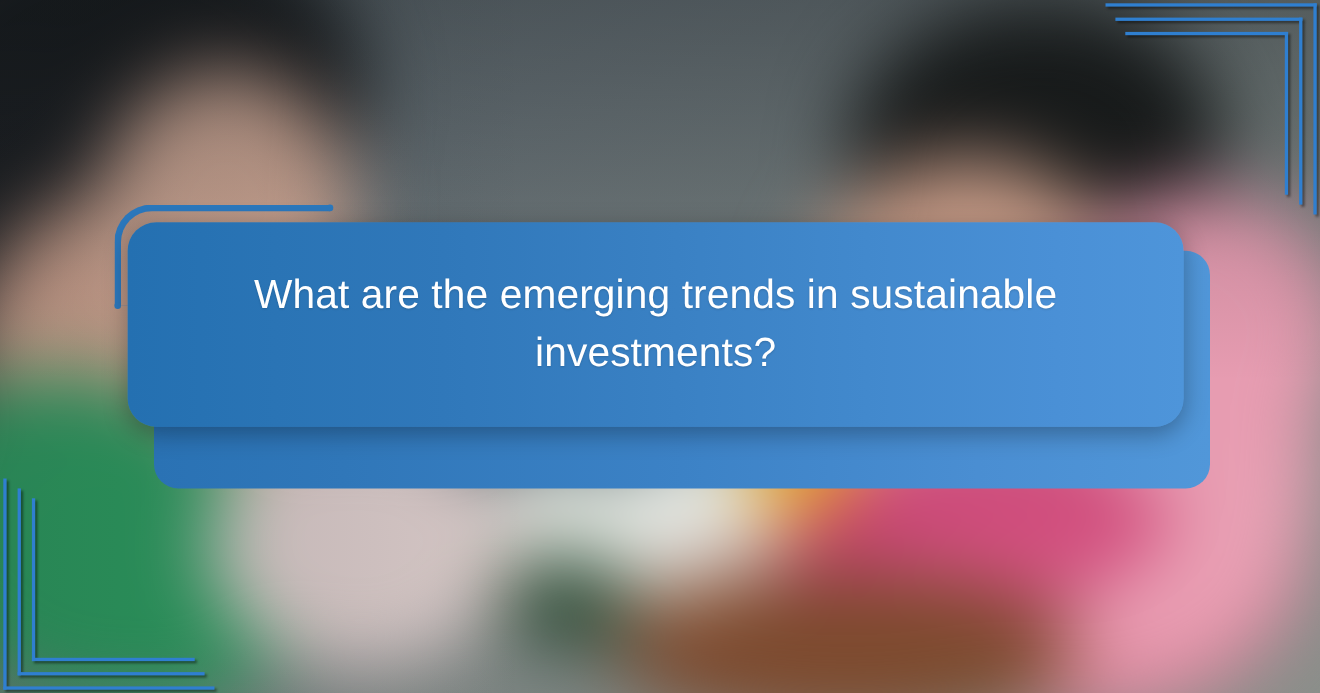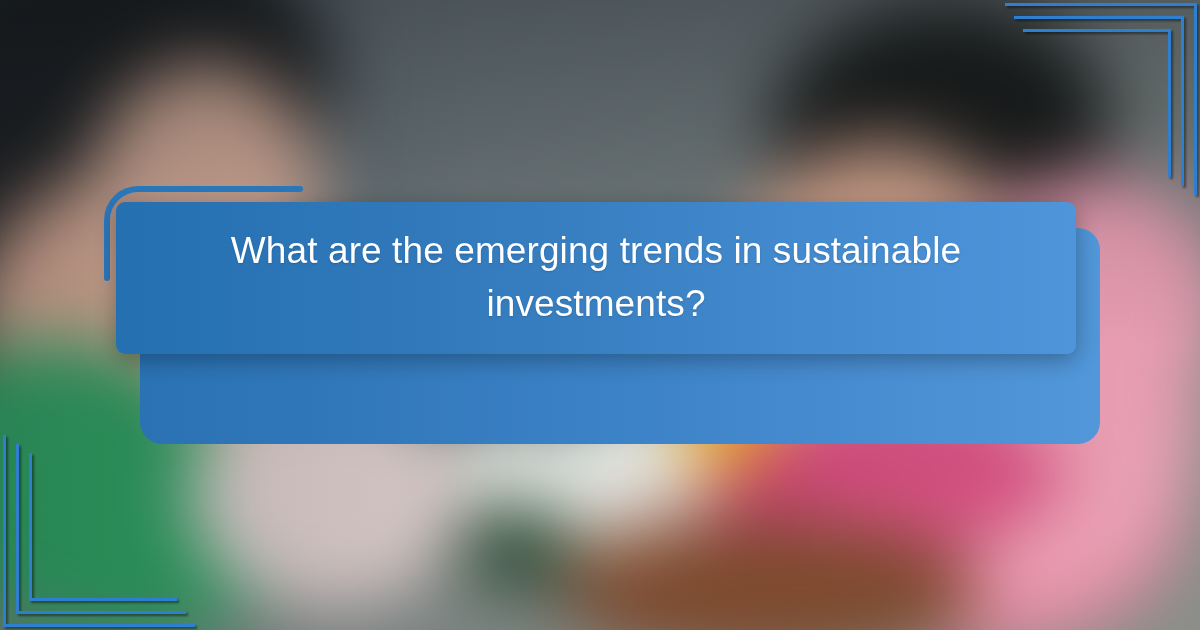--- a/index.html
+++ b/index.html
@@ -159,22 +159,22 @@
     background: linear-gradient(90deg, #2a72b4 0%, #3077b9 18%, #3c82c6 50%, #4a8ed2 78%, #5197d9 100%);
     z-index: 5;
   }
 
   
   .card-front {
     position: absolute;
     left: 116px;
     top: 202px;
     width: 960px;
-    height: 152px;
-    border-radius: 9px;
+    height: 186px;
+    border-radius: 26px;
     background: linear-gradient(90deg, #2470b1 0%, #2a74b5 14%, #3078ba 30%, #3a81c4 52%, #4289cd 70%, #4a90d6 88%, #4e95da 100%);
     box-shadow: 0 6px 22px rgba(0,0,0,.30);
     z-index: 6;
     display: flex;
     align-items: center;
     justify-content: center;
     padding: 0 108px;
   }
 
   .quote-text {

